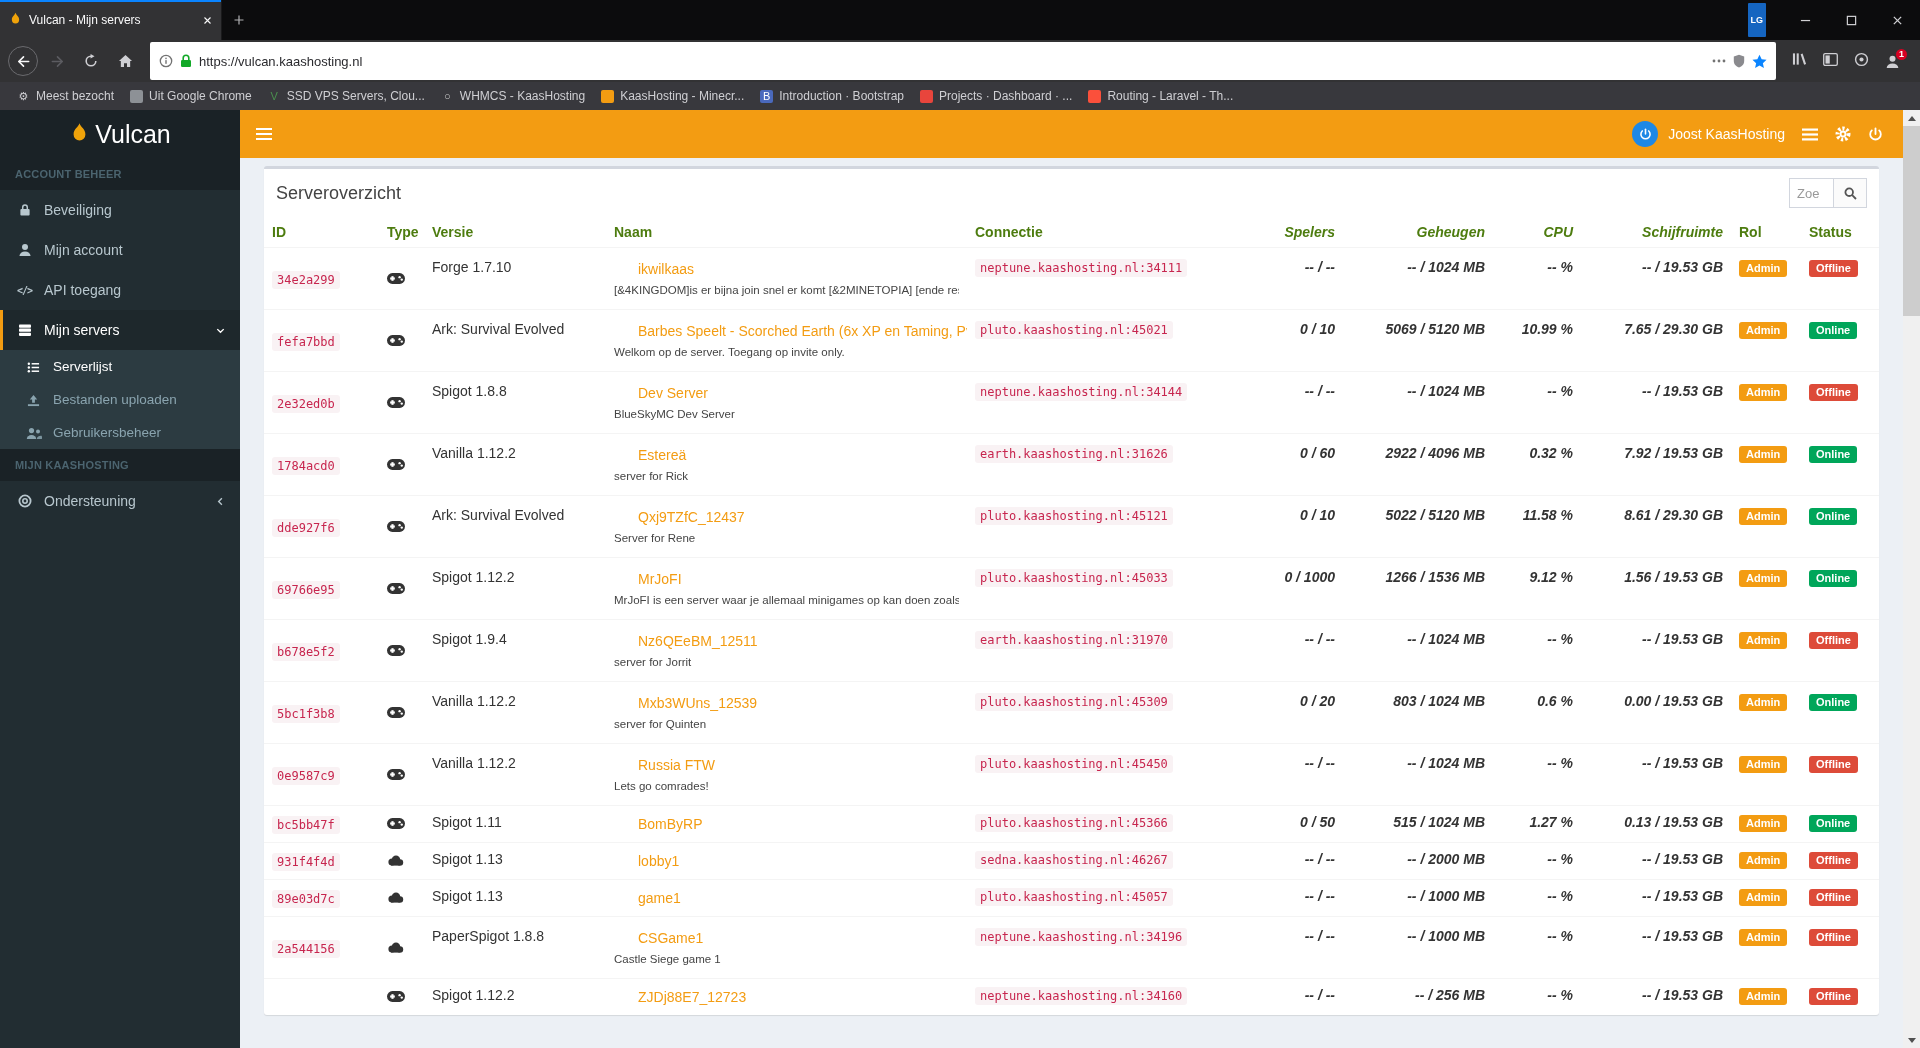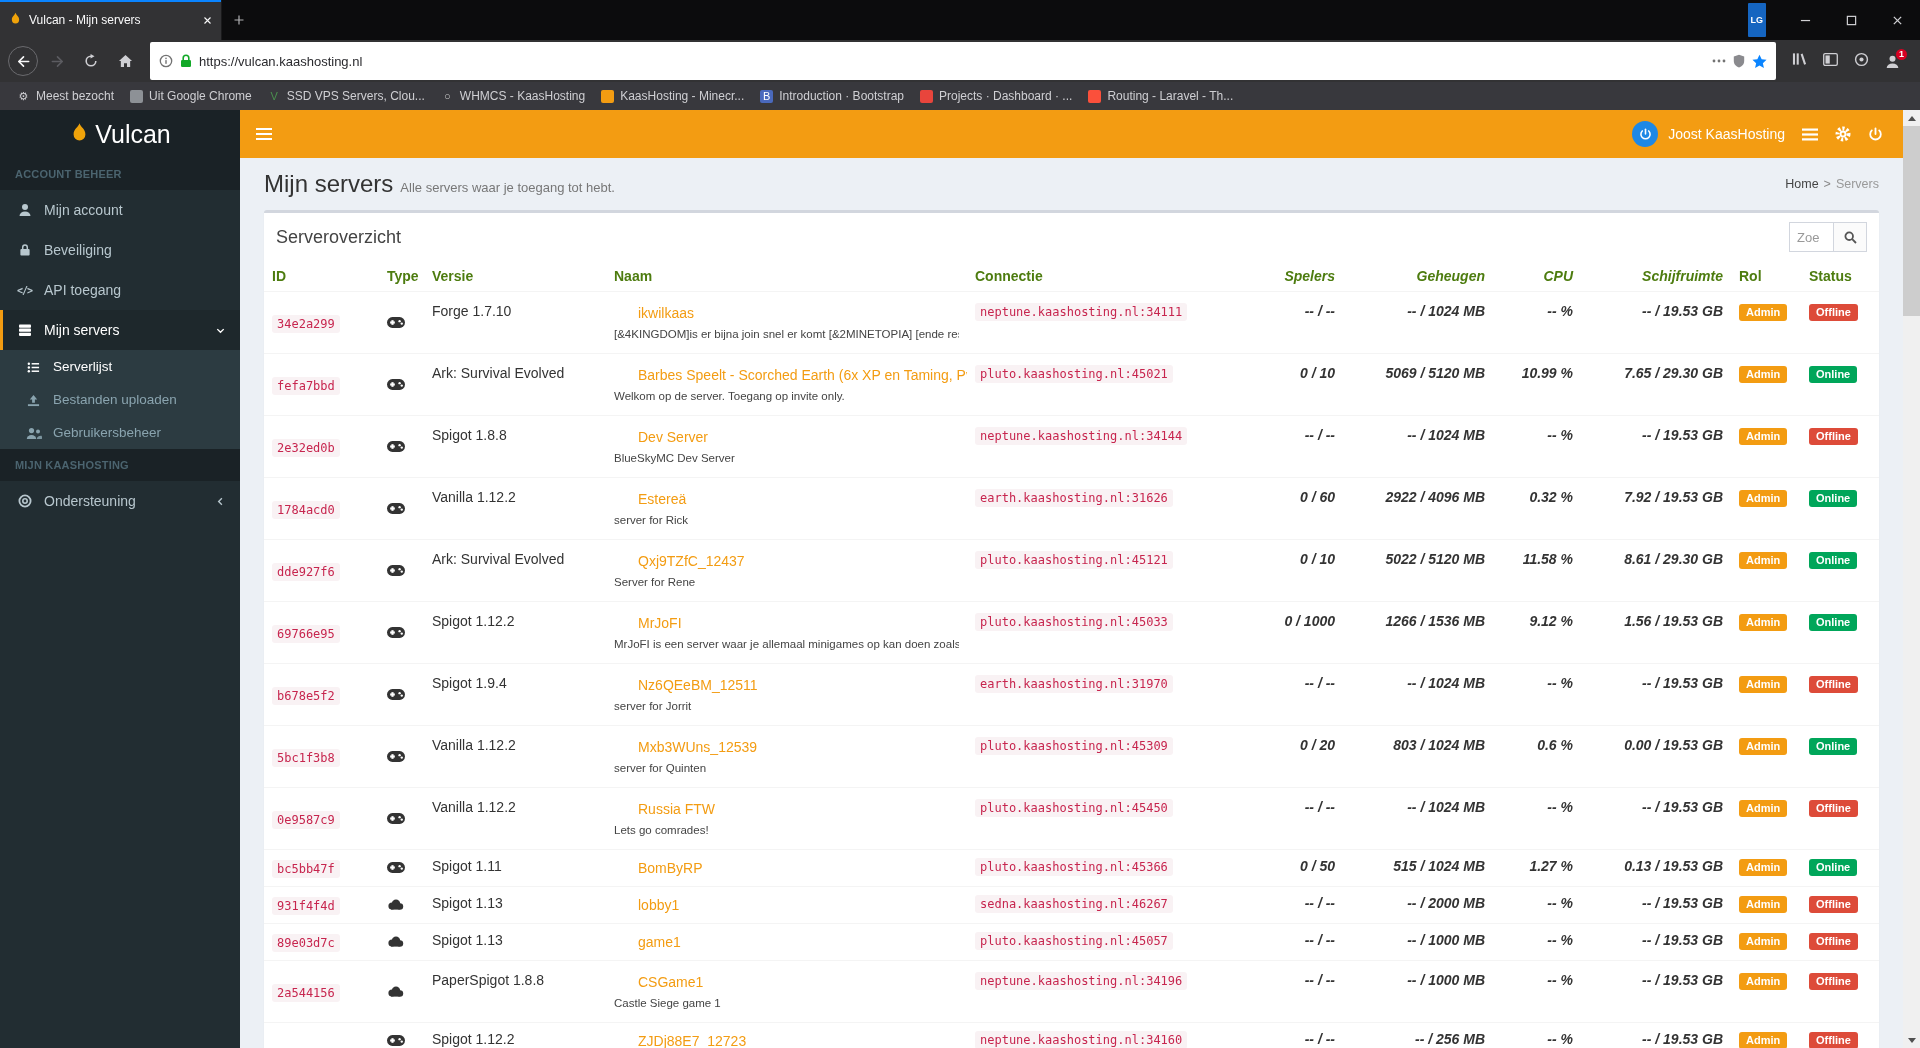--- a/index.html
+++ b/index.html
@@ -274,35 +274,35 @@
         <div class="logo">
           <span><svg width="21" height="21" viewBox="0 0 16 16">
                 <path d="M8 1 C9 4 12.5 5.5 12.5 9.5 A4.5 4.5 0 0 1 3.5 9.5 C3.5 5.5 7 4 8 1 Z" fill="#f0a30a"></path>
               </svg></span>
           <span class="logo-text">Vulcan</span>
         </div>
         <ul class="sb-menu" id="sidebar-menu">
             <li class="sb-header">ACCOUNT BEHEER</li>
             <li class="sb-item">
               <span class="sb-icon">
+                <svg width="12" height="14" viewBox="0 0 13 14">
+                  <rect x="1.5" y="6" width="10" height="7" rx="1" fill="currentColor"></rect>
+                  <path d="M4 6 V4.2 a2.5 2.5 0 0 1 5 0 V6" fill="none" stroke="currentColor" stroke-width="1.6"></path>
+                </svg>
+              </span>
+              <span>Beveiliging</span>
+            </li>
+            <li class="sb-item">
+              <span class="sb-icon">
                 <svg width="14" height="14" viewBox="0 0 14 14" fill="currentColor">
                   <circle cx="7" cy="4" r="3"></circle>
                   <path d="M1.5 13 a5.5 4.5 0 0 1 11 0 Z"></path>
                 </svg>
               </span>
               <span>Mijn account</span>
-            </li>
-            <li class="sb-item">
-              <span class="sb-icon">
-                <svg width="12" height="14" viewBox="0 0 13 14">
-                  <rect x="1.5" y="6" width="10" height="7" rx="1" fill="currentColor"></rect>
-                  <path d="M4 6 V4.2 a2.5 2.5 0 0 1 5 0 V6" fill="none" stroke="currentColor" stroke-width="1.6"></path>
-                </svg>
-              </span>
-              <span>Beveiliging</span>
             </li>
             <li class="sb-item">
               <span class="sb-icon">
                 <span class="code-glyph">&lt;/&gt;</span>
               </span>
               <span>API toegang</span>
             </li>
             <li class="sb-item active">
               <span class="sb-icon">
                 <svg width="14" height="14" viewBox="0 0 14 14" fill="currentColor">
@@ -403,28 +403,20 @@
             <span class="tb-icon">
                 <svg width="15" height="15" viewBox="0 0 15 15" fill="none" stroke="#fff" stroke-width="1.8" stroke-linecap="round">
                   <path d="M7.5 1.5 V7"></path>
                   <path d="M3.8 3.4 a5.3 5.3 0 1 0 7.4 0"></path>
                 </svg>
               </span>
           </div>
         </header>
 
         <div class="content">
-          <div class="content-header">
-            <div>
-              <h1 class="page-title">Mijn servers</h1><span class="page-subtitle">Alle servers waar je toegang tot hebt.</span>
-            </div>
-            <div class="breadcrumb">
-              <span>Home</span><span class="crumb-sep">&gt;</span><span class="crumb-active">Servers</span>
-            </div>
-          </div>
 
           <div class="box">
             <div class="box-header">
               <span class="box-title">Serveroverzicht</span>
               <div class="search-group">
                 <input class="search-input" placeholder="Zoe" style="">
                 <button class="search-btn">
                     <svg width="13" height="13" viewBox="0 0 13 13" fill="none" stroke="#555" stroke-width="1.8">
                       <circle cx="5.2" cy="5.2" r="3.8"></circle>
                       <path d="M8.2 8.2 L12 12"></path>

